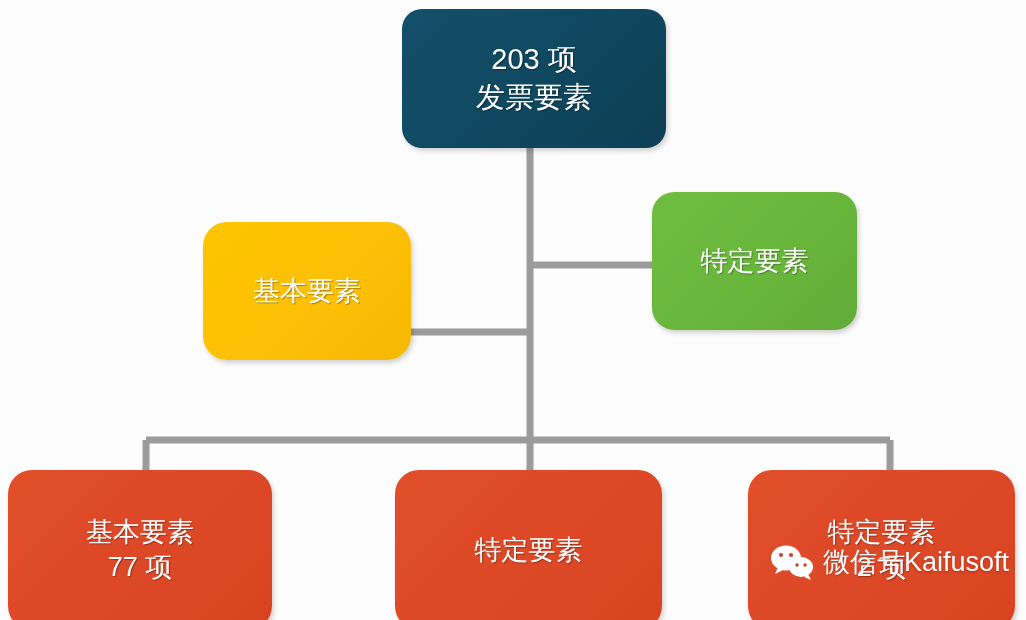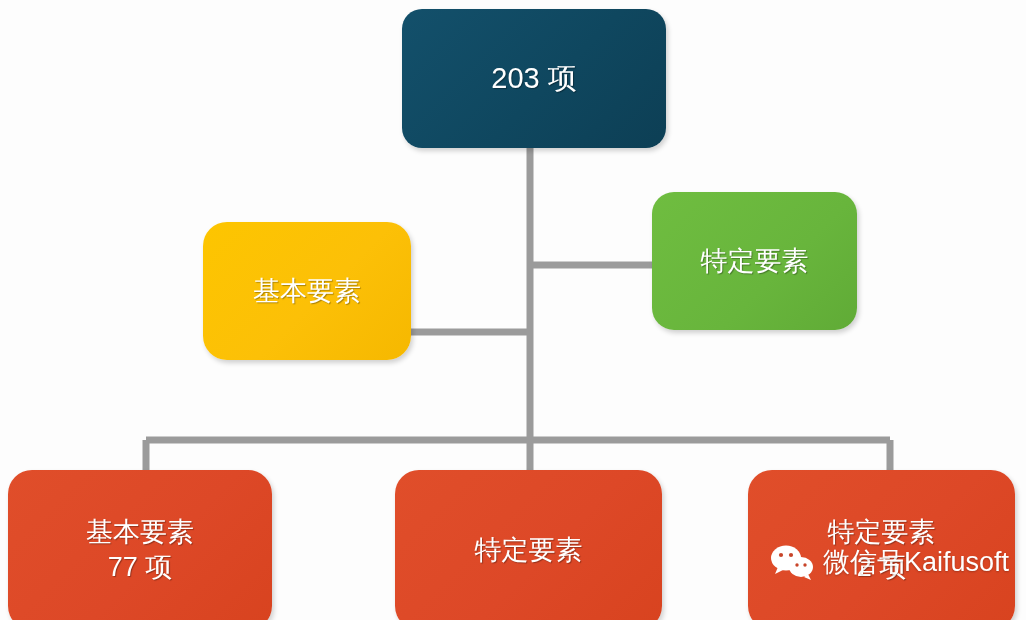--- a/index.html
+++ b/index.html
@@ -139,20 +139,21 @@
       <path d="M 146 440 L 890 440"></path>
 
       <path d="M 146 440 L 146 470"></path>
       <path d="M 530 440 L 530 470"></path>
       <path d="M 890 440 L 890 470"></path>
     </g>
   </svg>
 
   <div class="node" id="node-root">
     <span class="line1">203 项</span>
+    <span class="line2">发票要素</span>
   </div>
 
   <div class="node" id="node-basic">
     <span class="line1">基本要素</span>
   </div>
 
   <div class="node" id="node-specific">
     <span class="line1">特定要素</span>
   </div>
 

